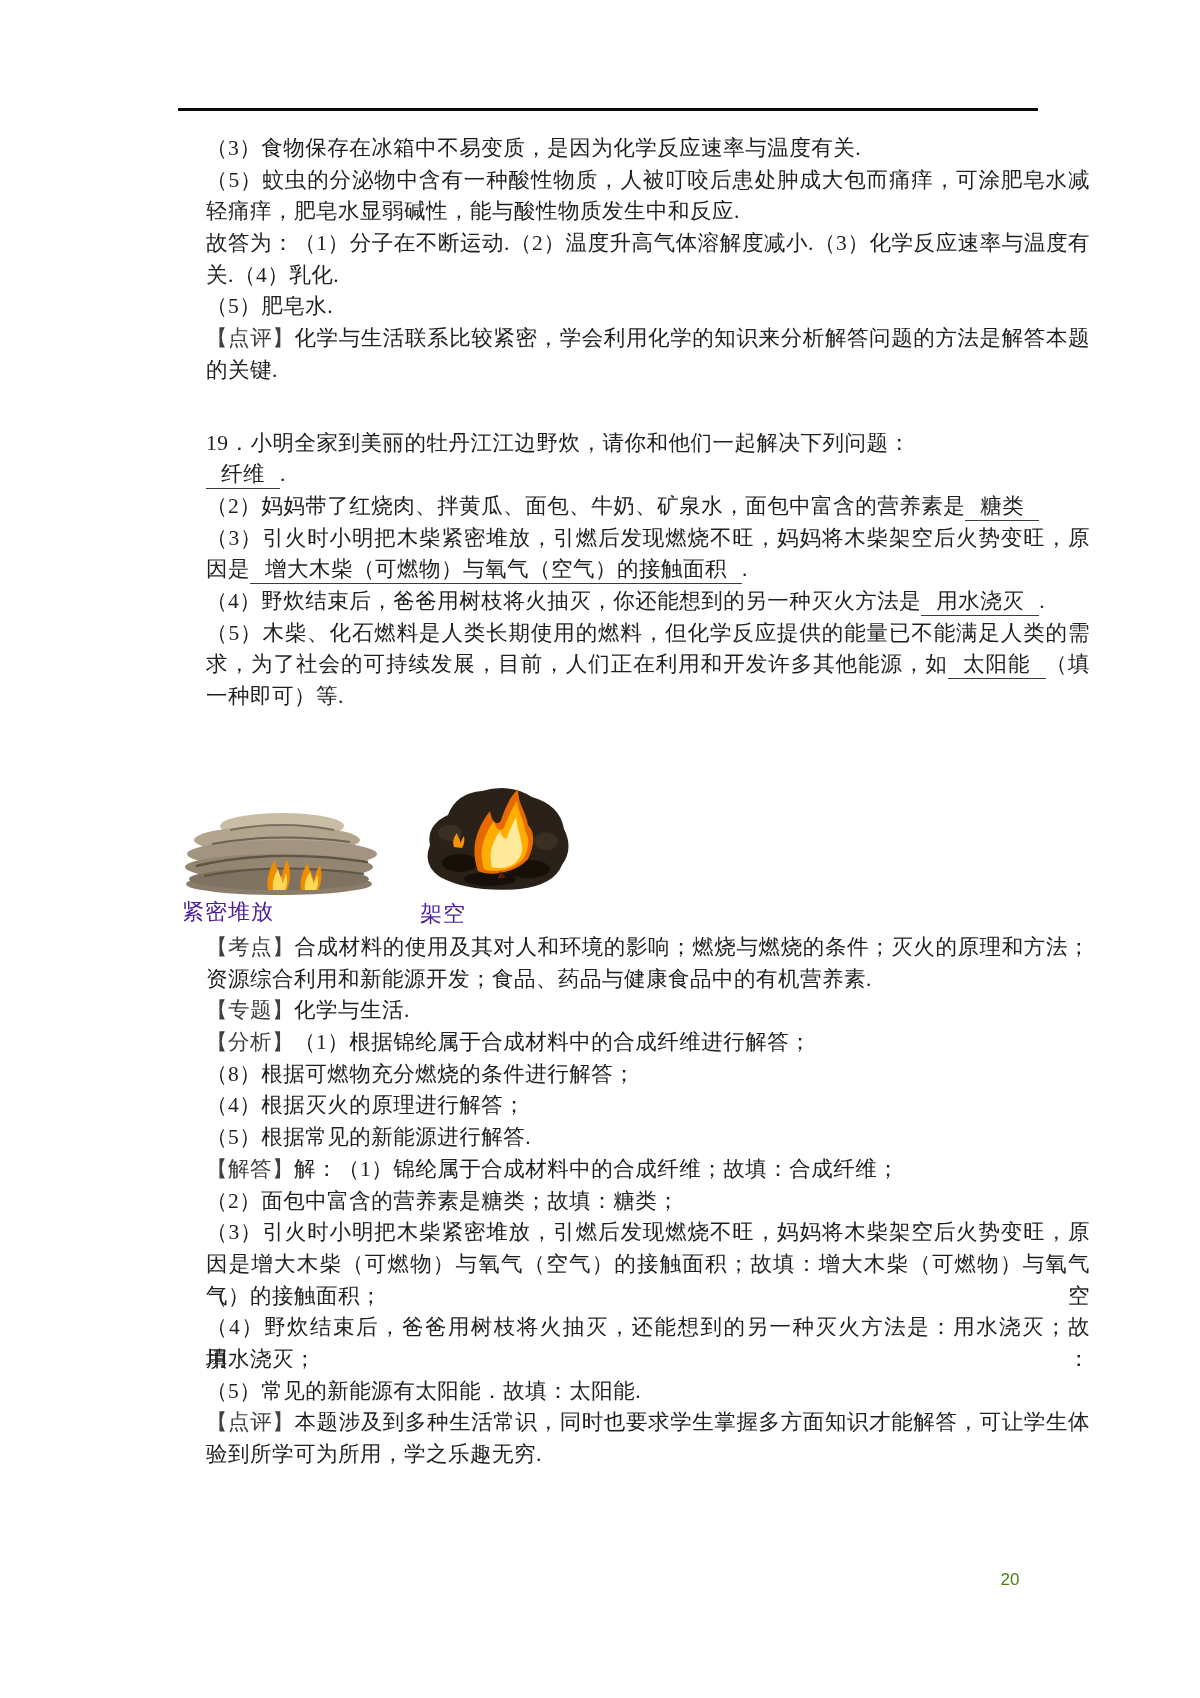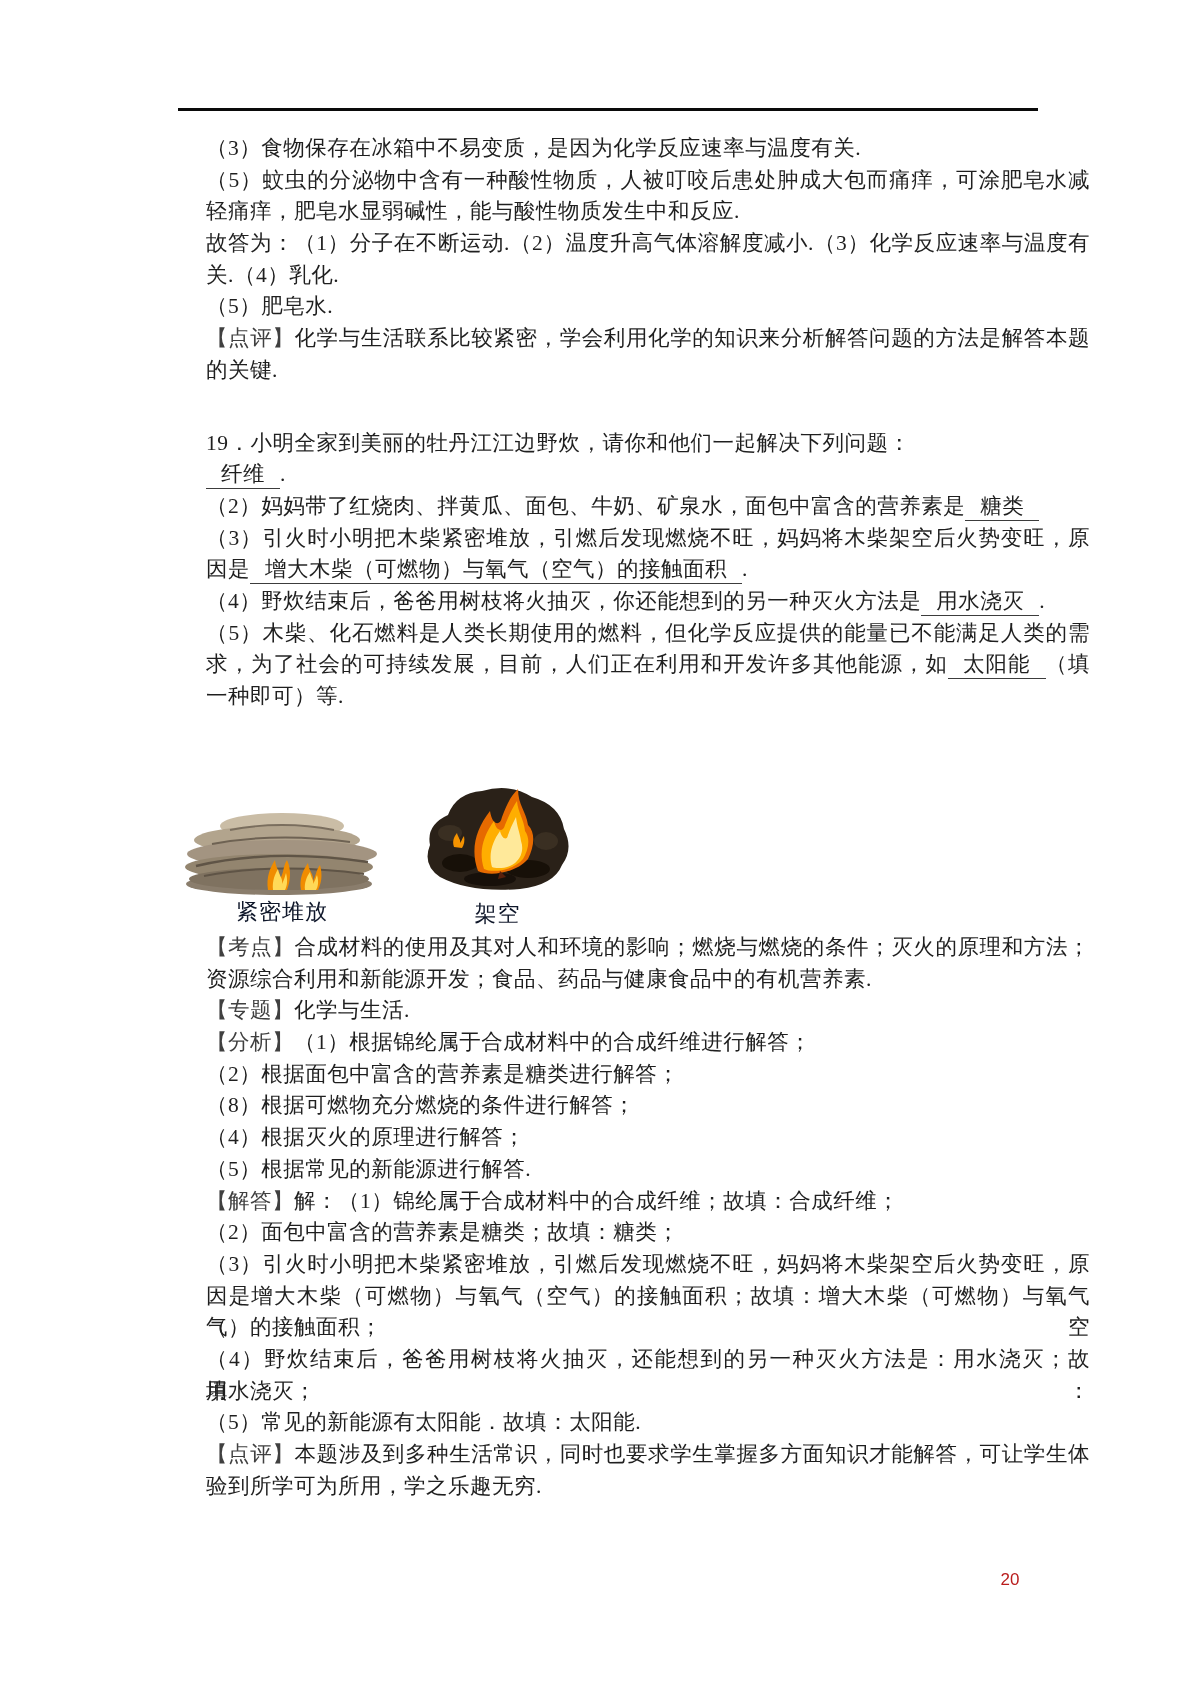--- a/index.html
+++ b/index.html
@@ -38,33 +38,32 @@
   .blue{color:#404040;}
   .ans{
     border-bottom:1.6px solid #3c3c3c;
     padding:0 15px 2px 15px;
   }
   .figure{
     position:absolute;
   }
   .figure .caption{
     position:absolute;left:0;right:0;
-    text-align:center;
-    font-size:22px;letter-spacing:1px;color:#0f172a;
+    font-size:22px;letter-spacing:1px;color:#4c1d95;
     line-height:24px;
   }
   #fig-wood{left:182px;top:804px;width:200px;height:122px;}
   #fig-wood .caption{top:96px;}
   #fig-fire{left:420px;top:781px;width:155px;height:145px;}
   #fig-fire .caption{top:121px;}
   .footer-page{
     position:absolute;left:988px;top:1570px;width:44px;
     text-align:center;
     font-family:"Liberation Sans","DejaVu Sans",sans-serif;
-    font-size:17px;color:#b91c1c;
+    font-size:17px;color:#4d7c0f;
   }
 </style>
 </head>
 <body>
 
 <div class="page">
 
   <div class="header-rule"></div>
 
   <div class="textblock" id="block-a">
@@ -123,21 +122,20 @@
       <path d="M80 90 L86 96 L78 98 Z" fill="#571f0c"></path>
     </svg>
     <div class="caption">架空</div>
   </div>
 
   <div class="textblock" id="block-c">
       <div class="line just"><span class="blue">【考点】</span><span>合成材料的使用及其对人和环境的影响；燃烧与燃烧的条件；灭火的原理和方法；</span></div>
       <div class="line"><span>资源综合利用和新能源开发；食品、药品与健康食品中的有机营养素.</span></div>
       <div class="line"><span class="blue">【专题】</span><span>化学与生活.</span></div>
       <div class="line"><span class="blue">【分析】</span><span>（1）根据锦纶属于合成材料中的合成纤维进行解答；</span></div>
-      <div class="line"><span>（2）根据面包中富含的营养素是糖类进行解答；</span></div>
       <div class="line"><span>（8）根据可燃物充分燃烧的条件进行解答；</span></div>
       <div class="line"><span>（4）根据灭火的原理进行解答；</span></div>
       <div class="line"><span>（5）根据常见的新能源进行解答.</span></div>
       <div class="line"><span class="blue">【解答】</span><span>解：（1）锦纶属于合成材料中的合成纤维；故填：合成纤维；</span></div>
       <div class="line"><span>（2）面包中富含的营养素是糖类；故填：糖类；</span></div>
       <div class="line just"><span>（3）引火时小明把木柴紧密堆放，引燃后发现燃烧不旺，妈妈将木柴架空后火势变旺，原</span></div>
       <div class="line just"><span>因是增大木柴（可燃物）与氧气（空气）的接触面积；故填：增大木柴（可燃物）与氧气（空</span></div>
       <div class="line"><span>气）的接触面积；</span></div>
       <div class="line just"><span>（4）野炊结束后，爸爸用树枝将火抽灭，还能想到的另一种灭火方法是：用水浇灭；故填：</span></div>
       <div class="line"><span>用水浇灭；</span></div>

